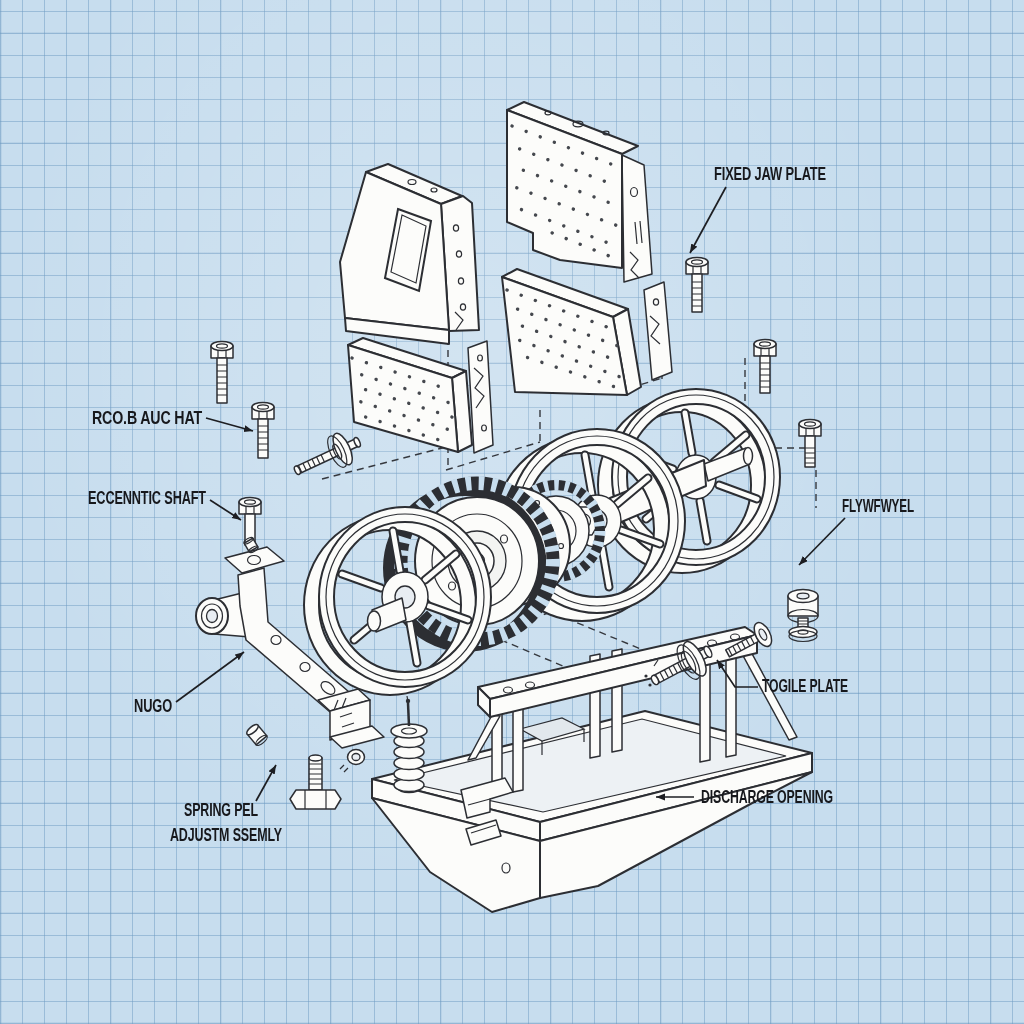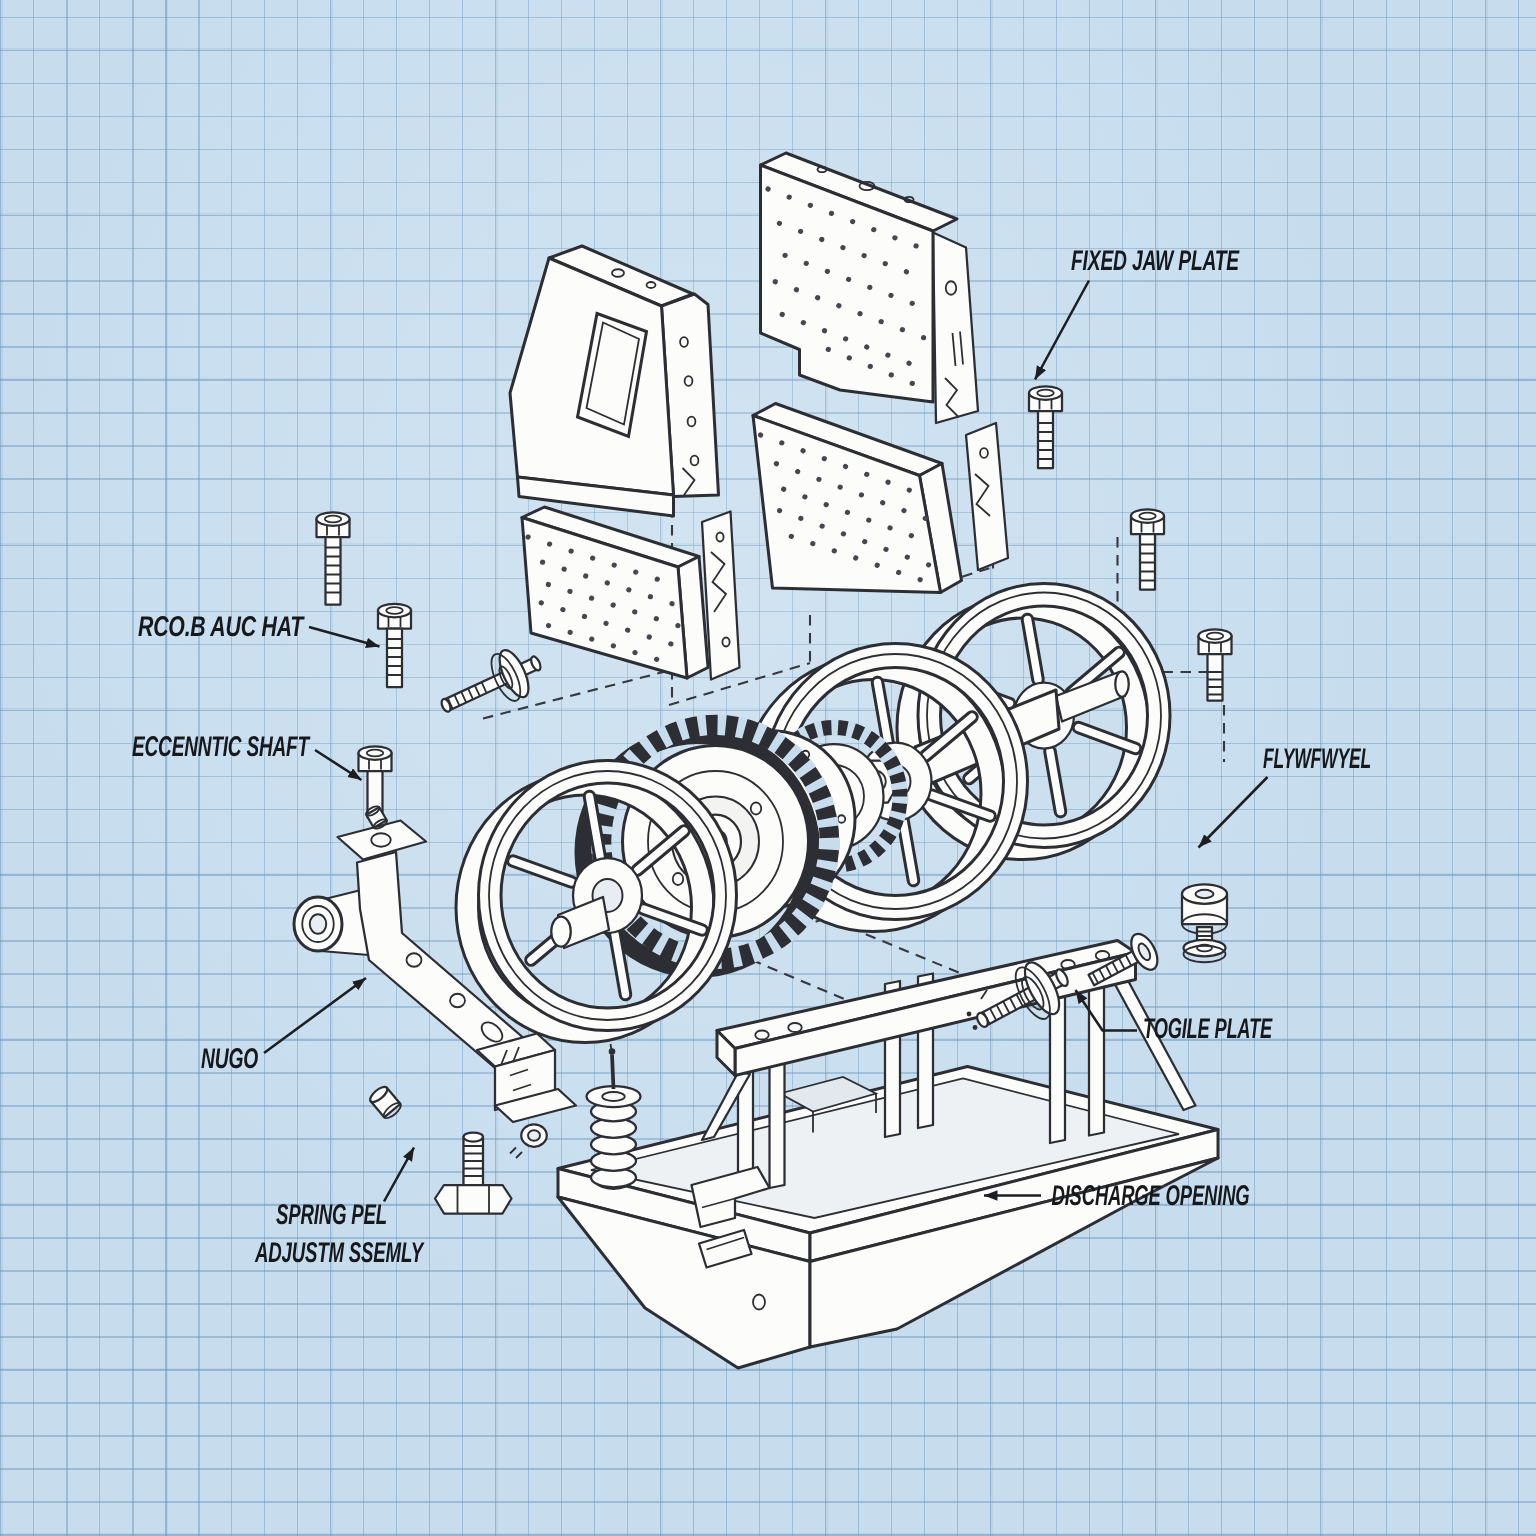--- a/index.html
+++ b/index.html
@@ -1,16 +1,16 @@
 <!DOCTYPE html>
 <html><head>
 <meta charset="utf-8">
 <style>
   html,body{margin:0;padding:0;background:#c7ddee;}
-  .stage{position:relative;width:1024px;height:1024px;overflow:hidden;font-family:"Liberation Sans",sans-serif;font-style:italic;}
+  .stage{position:relative;width:1024px;height:1024px;overflow:hidden;font-family:"Liberation Sans",sans-serif;}
   .paper{position:absolute;inset:0;background-color:#c7ddee;background-image:
     radial-gradient(ellipse at 45% 35%, rgba(255,255,255,.20), rgba(255,255,255,0) 58%),
     repeating-linear-gradient(0deg, rgba(106,152,192,.48) 0 1px, transparent 1px 22px),
     repeating-linear-gradient(90deg, rgba(106,152,192,.48) 0 1px, transparent 1px 22px),
     repeating-linear-gradient(0deg, rgba(106,152,192,.16) 0 2px, transparent 2px 110px),
     repeating-linear-gradient(90deg, rgba(106,152,192,.16) 0 2px, transparent 2px 110px);}
   svg{position:absolute;inset:0;}
   .p{fill:#fcfcfa;stroke:#2c2e33;stroke-width:2;stroke-linejoin:round;}
   .p1{fill:#fcfcfa;stroke:#2c2e33;stroke-width:1.5;stroke-linejoin:round;}
   .ln{fill:none;stroke:#2c2e33;stroke-width:1.2;}

